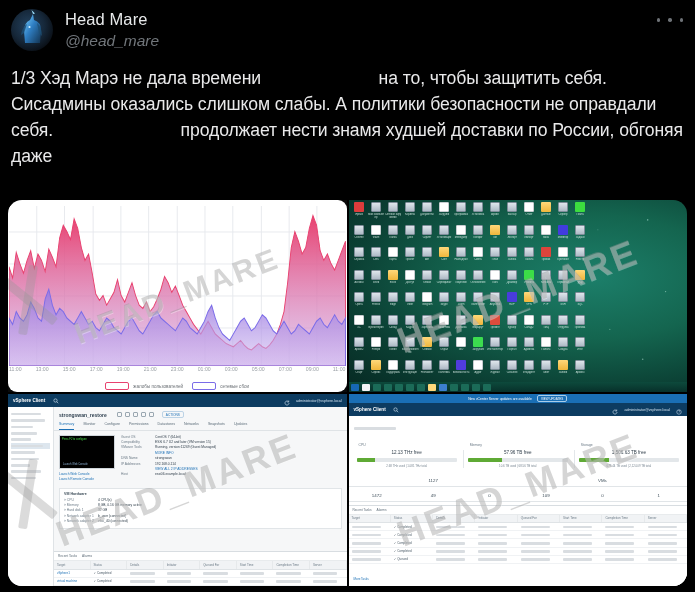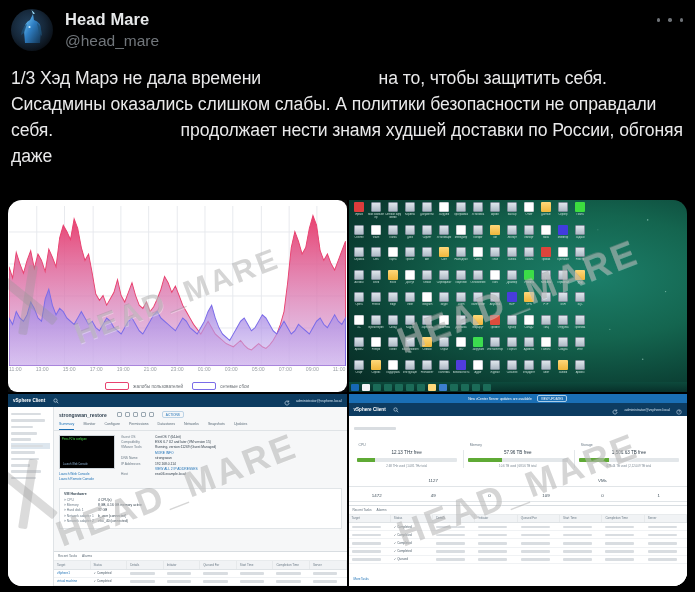--- a/index.html
+++ b/index.html
@@ -14,23 +14,23 @@
   
   .tw-header { display: flex; align-items: flex-start; padding: 9px 12px 0 11px; position: relative; }
   .avatar {
     width: 42px; height: 42px; border-radius: 50%;
     background: radial-gradient(circle at 42% 40%, #23415e 0%, #16283a 45%, #090d13 78%, #040507 100%);
     position: relative; overflow: hidden; flex: 0 0 auto;
   }
   .avatar svg { position: absolute; inset: 0; }
   .names { margin-left: 12px; padding-top: 1px; }
   .display-name {
-    color: #e7e9ea; font-size: 16.5px; font-weight: bold; letter-spacing: .1px; line-height: 19px;
-  }
-  .handle { color: #71767b; font-size: 15.5px; line-height: 20px; margin-top: 2px; }
+    color: #e7e9ea; font-size: 16.5px; font-weight: normal; letter-spacing: .1px; line-height: 19px;
+  }
+  .handle { color: #71767b; font-size: 15.5px; line-height: 20px; margin-top: 2px; font-style: italic; }
   .more-btn {
     position: absolute; right: 12px; top: 11px; width: 26px; height: 18px;
     display: flex; align-items: center; justify-content: space-between;
   }
   .more-btn i { width: 3.4px; height: 3.4px; border-radius: 50%; background: #6e7277; display: block; }
 
   
   .tw-text {
     color: #e9e9ea; font-size: 17.6px; line-height: 26px;
     padding: 14px 12px 0 11px; letter-spacing: -.1px;

